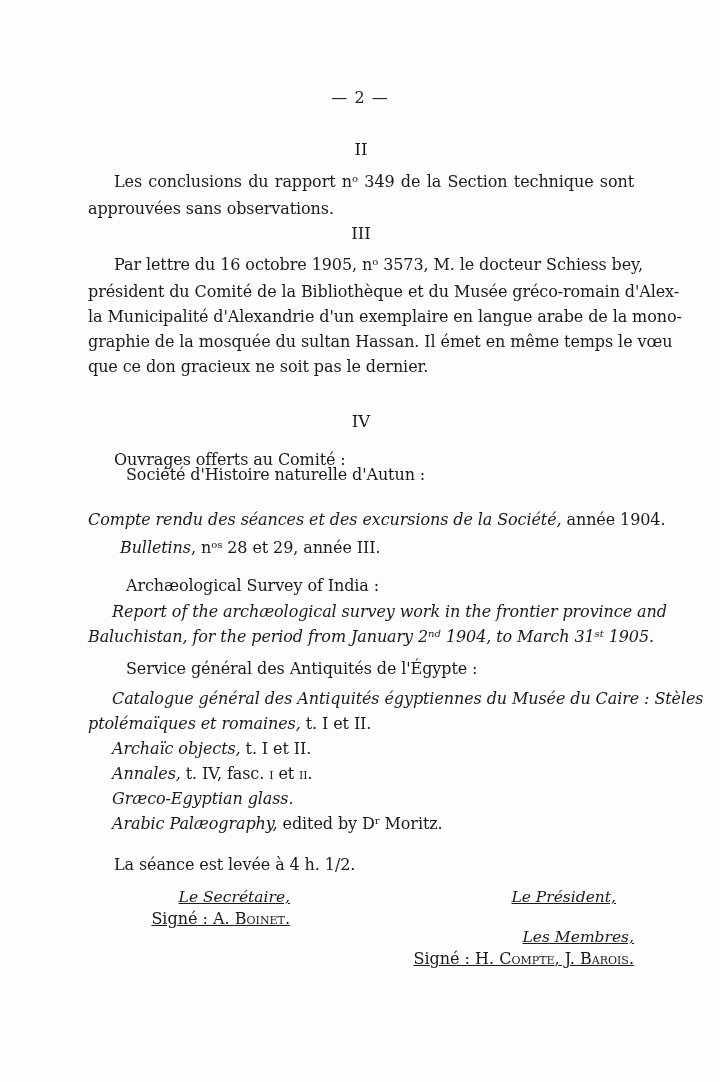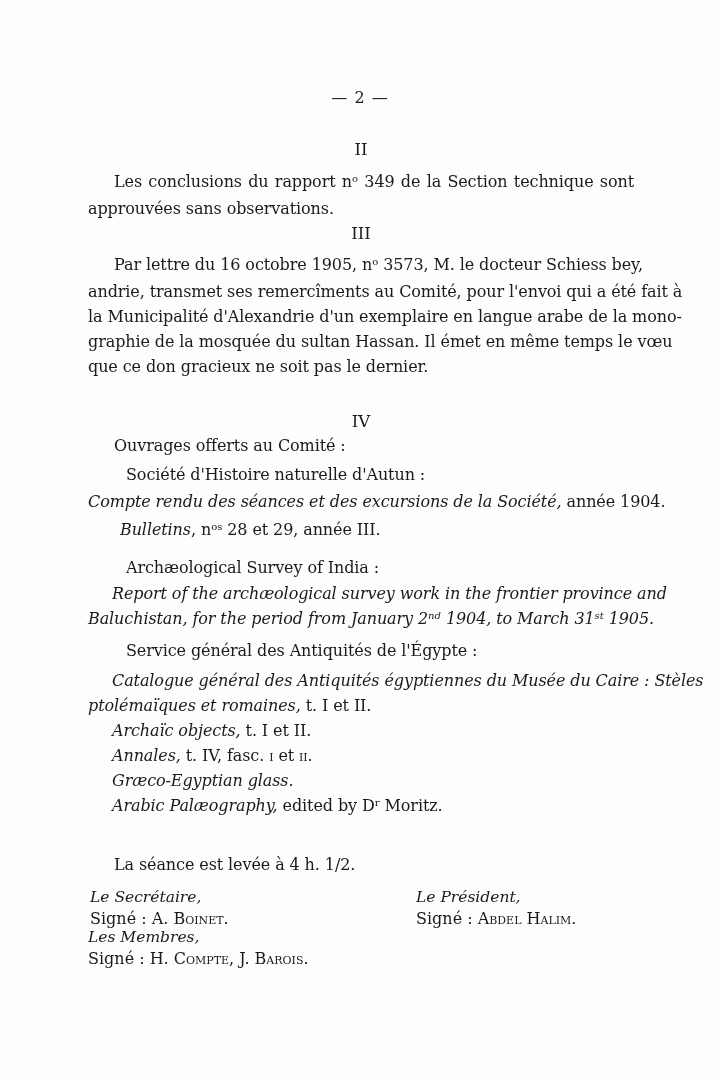--- a/index.html
+++ b/index.html
@@ -46,29 +46,29 @@
   .numeral {
     position: absolute; left: 0; right: 0;
     text-align: center;
     font-size: 16.5px; line-height: 20px;
   }
   .pos-ii      { top: 140px; }
   .pos-p2      { top: 169px; }
   .pos-iii     { top: 224px; }
   .pos-p3      { top: 252px; }
   .pos-iv      { top: 412px; }
-  .pos-intro   { top: 433px; }
+  .pos-intro   { top: 447px; }
   .pos-list    { top: 462px; }
   .pos-closing { top: 852px; }
   .mt1  { margin-top: 1px; }
   .mt3  { margin-top: 3px; margin-left: 32px; }
-  .mt4  { margin-top: 2px; }
+  .mt4  { margin-top: 20px; }
   .mt5  { margin-top: 5px; }
   .mt11 { margin-top: 11px; }
-  .sig-sec, .sig-pres, .sig-mem { position: absolute; text-align: left; }
+  .sig-sec, .sig-pres, .sig-mem { position: absolute; text-align: right; text-decoration: underline; }
   .sig-sec  { top: 886px; left: 90px;  width: 200px; }
   .sig-pres { top: 886px; left: 416px; width: 200px; }
   .sig-mem  { top: 926px; left: 88px;  width: 546px; }
   .sig-title { font-style: italic; font-size: 15.5px; line-height: 22px; white-space: nowrap; }
   .sig-name  { font-size: 16px; line-height: 22px; white-space: nowrap; }
 </style>
 </head>
 <body>
 
 <div class="page">
@@ -81,21 +81,21 @@
 
     <div class="grp pos-p2">
       <div class="ln just ind"><span>Les conclusions du rapport n</span><span class="sup">o</span><span> 349 de la Section technique sont</span></div>
       <div class="ln">approuvées sans observations.</div>
     </div>
 
     <div class="numeral pos-iii">III</div>
 
     <div class="grp pos-p3">
       <div class="ln just ind"><span>Par lettre du 16 octobre 1905, n</span><span class="sup">o</span><span> 3573, M. le docteur Schiess bey,</span></div>
-      <div class="ln just">andrie, transmet ses remercîments au Comité, pour l'envoi qui a été fait à</div>
+      <div class="ln just">président du Comité de la Bibliothèque et du Musée gréco-romain d'Alex-</div>
       <div class="ln just">la Municipalité d'Alexandrie d'un exemplaire en langue arabe de la mono-</div>
       <div class="ln just">graphie de la mosquée du sultan Hassan. Il émet en même temps le vœu</div>
       <div class="ln">que ce don gracieux ne soit pas le dernier.</div>
     </div>
 
     <div class="numeral pos-iv">IV</div>
 
     <div class="grp pos-intro">
       <div class="ln ind">Ouvrages offerts au Comité :</div>
     </div>
@@ -135,21 +135,20 @@
 
   </div>
 
   <div class="sig-sec">
     <div class="sig-title">Le Secrétaire,</div>
     <div class="sig-name"><span>Signé : A. </span><span class="sc">Boinet</span><span>.</span></div>
   </div>
 
   <div class="sig-pres">
     <div class="sig-title">Le Président,</div>
-    <div class="sig-name"><span>Signé : </span><span class="sc">Abdel Halim</span><span>.</span></div>
   </div>
 
   <div class="sig-mem">
     <div class="sig-title">Les Membres,</div>
     <div class="sig-name"><span>Signé : H. </span><span class="sc">Compte</span><span>, J. </span><span class="sc">Barois</span><span>.</span></div>
   </div>
 
 </div>
 
 </body></html>

